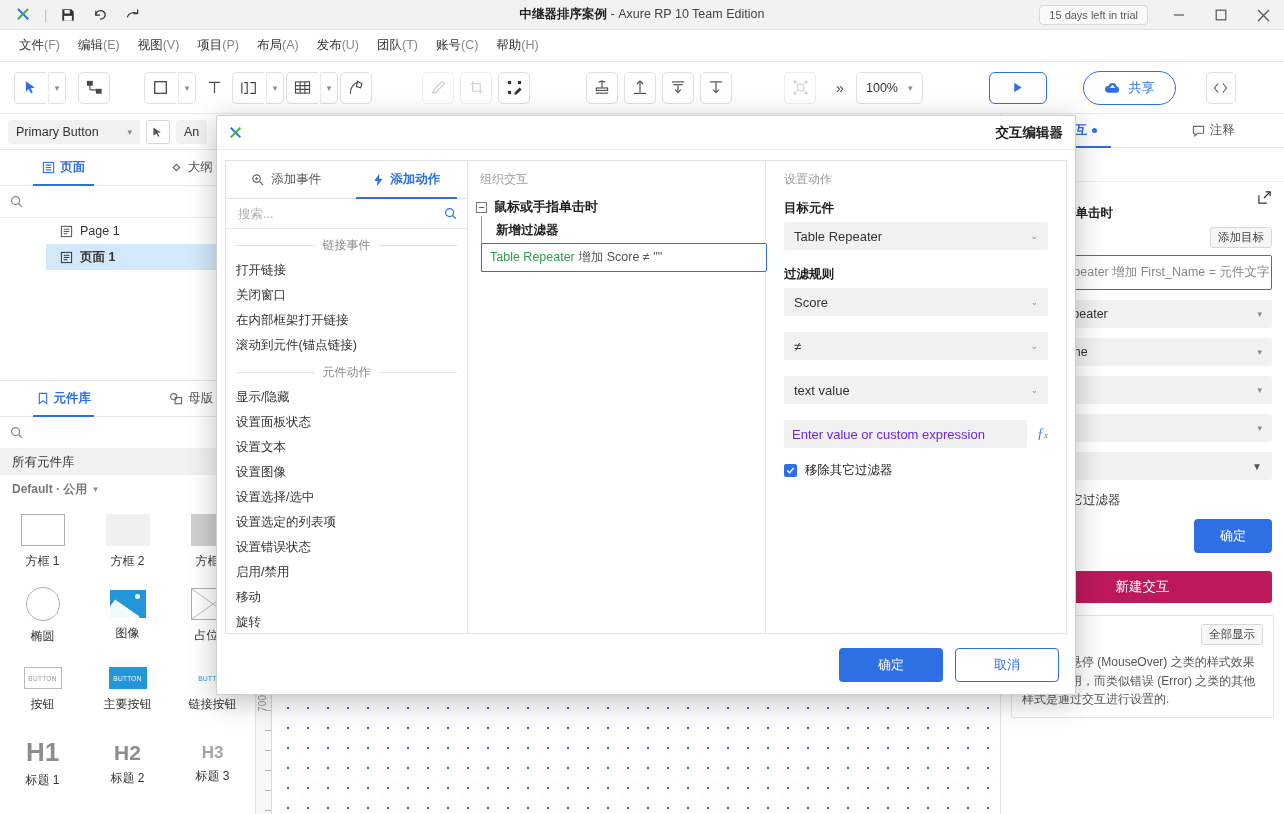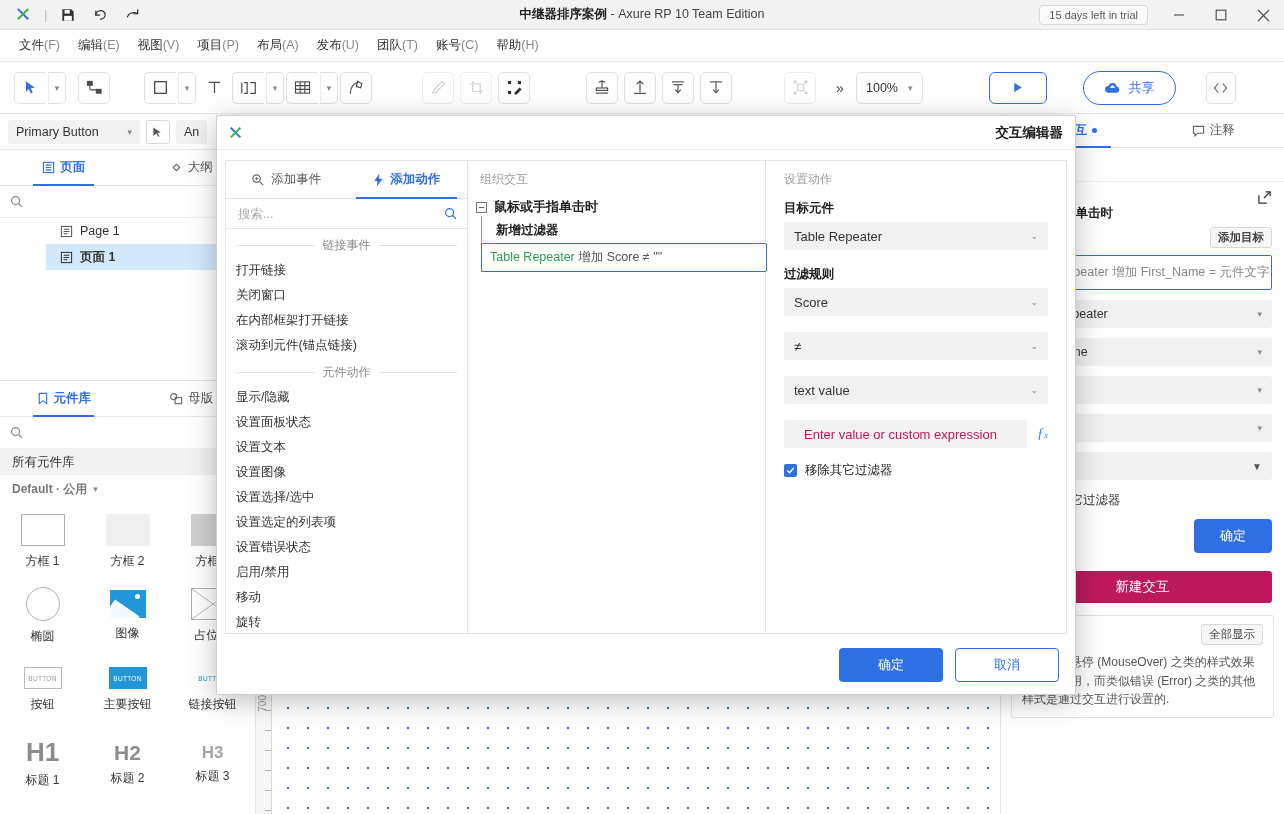--- a/index.html
+++ b/index.html
@@ -169,21 +169,21 @@
             font-size: 12.5px; color: #555; position: relative; }
   .rp-tab.active { color: #2f6fe4; font-weight: 600; }
   .rp-tab.active::after { content:""; position:absolute; bottom:-1px; left:22%; width:56%; height:2.5px; background:#2f6fe4; }
   .rp-namerow { height: 34px; display: flex; align-items: center; padding: 0 12px;
                 border-bottom: 1px solid #efefef; color: #a8a8a8; font-size: 12.5px; }
   .rp-section { padding: 8px 12px; }
   .rp-evtrow { display: flex; align-items: center; justify-content: space-between; }
   .rp-evt-title { font-weight: 600; font-size: 12.5px; color: #222; }
   .rp-sub { font-weight: 600; font-size: 12.5px; color: #222; margin-top: 6px; }
   .rp-addtarget { border: 1px solid #d8d8d8; background: #f6f6f6; border-radius: 3px;
-                  font-size: 11.5px; color: #444; padding: 2px 7px; font-weight: bold; }
+                  font-size: 11.5px; color: #444; padding: 2px 7px; }
   .rp-actbox { border: 1.5px solid #2f6fe4; border-radius: 2px; padding: 8px 10px;
                margin-top: 6px; font-size: 12.5px; color: #888; white-space: nowrap; overflow: hidden; }
   .rp-select { background: #f1f1f1; border-radius: 3px; height: 28px; display: flex;
                align-items: center; justify-content: space-between; padding: 0 10px;
                font-size: 12.5px; color: #333; margin-top: 10px; }
   .rp-checkrow { display: flex; align-items: center; gap: 7px; margin-top: 12px; font-size: 12.5px; color: #333; }
   .rp-okrow { display: flex; justify-content: flex-end; margin-top: 10px; }
   .btn-primary { background: #2f6fe4; color: #fff; border: none; border-radius: 4px;
                  font-size: 13px; padding: 8px 26px; font-family: inherit; }
   .btn-ghost { background: #fff; color: #2f6fe4; border: 1.5px solid #2f6fe4; border-radius: 4px;
@@ -243,22 +243,22 @@
   .tree-leaf .green { color: #2a9e4f; }
   .tree-leaf .grey { color: #555; }
   .mcol-right { flex: 1; padding: 10px 18px 0 18px; }
   .right-head { font-size: 12px; color: #9b9b9b; margin-bottom: 12px; }
   .fld-label { font-size: 12.5px; color: #222; font-weight: 600; margin-bottom: 5px; }
   .fld-select { background: #f1f1f1; border-radius: 2px; height: 28px;
                 display: flex; align-items: center; justify-content: space-between;
                 padding: 0 10px; font-size: 13px; color: #333; margin-bottom: 16px; }
   .fld-input-row { display: flex; align-items: center; gap: 10px; margin-bottom: 14px; }
   .fld-input { flex: 1; background: #f1f1f1; border-radius: 2px; height: 28px;
-               display: flex; align-items: center; padding: 0 20px;
-               font-size: 13px; color: #be185d; }
+               display: flex; align-items: center; padding: 0 8px;
+               font-size: 13px; color: #6d28d9; }
   .fx { font-size: 14px; color: #3b82f6; font-style: italic; font-family: "Liberation Serif", serif; }
   .chk { width: 13px; height: 13px; background: #2f6fe4; border-radius: 2px;
          display: flex; align-items: center; justify-content: center; }
   .chk svg { display: block; }
   .checkrow { display: flex; align-items: center; gap: 8px; font-size: 12.5px; color: #222; }
   .modal-foot { position: absolute; left: 0; right: 0; bottom: 0; height: 58px;
                 display: flex; align-items: center; justify-content: flex-end;
                 gap: 12px; padding-right: 16px; }
   .caret { font-size: 9px; color: #8a8a8a; }
   svg { display: block; }

